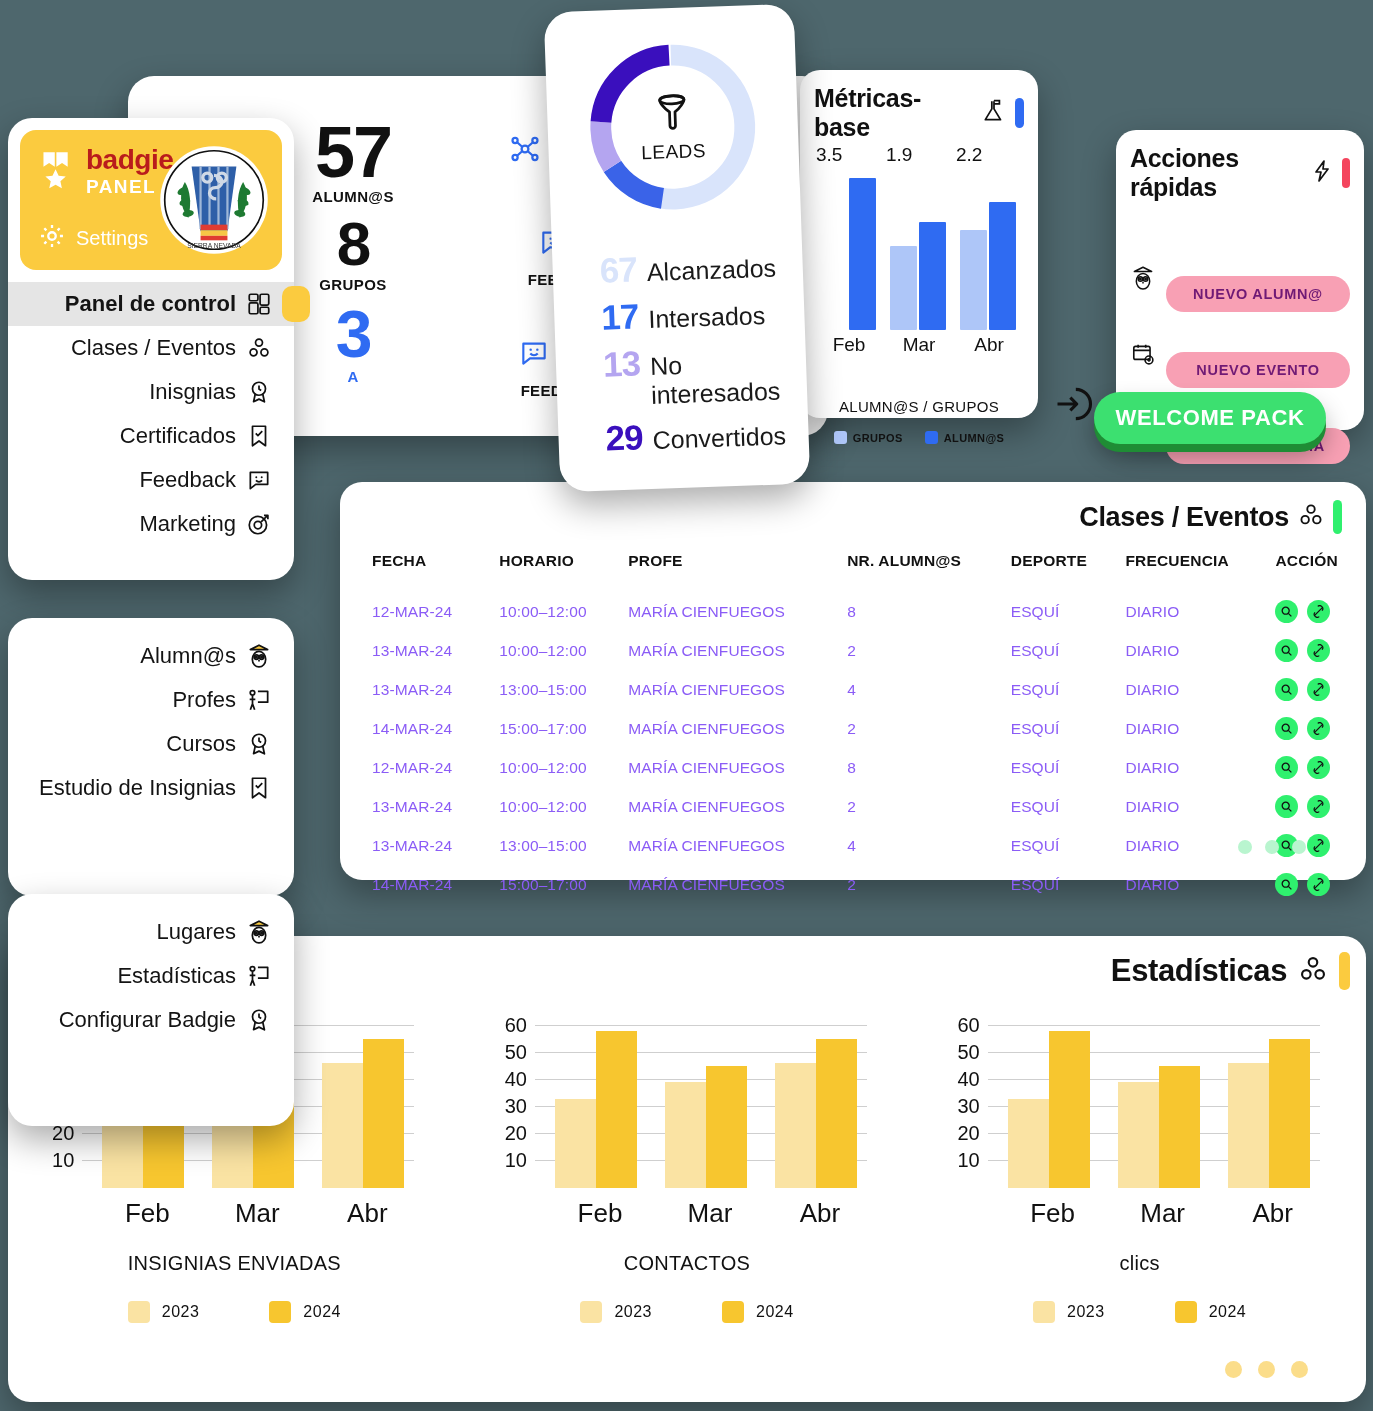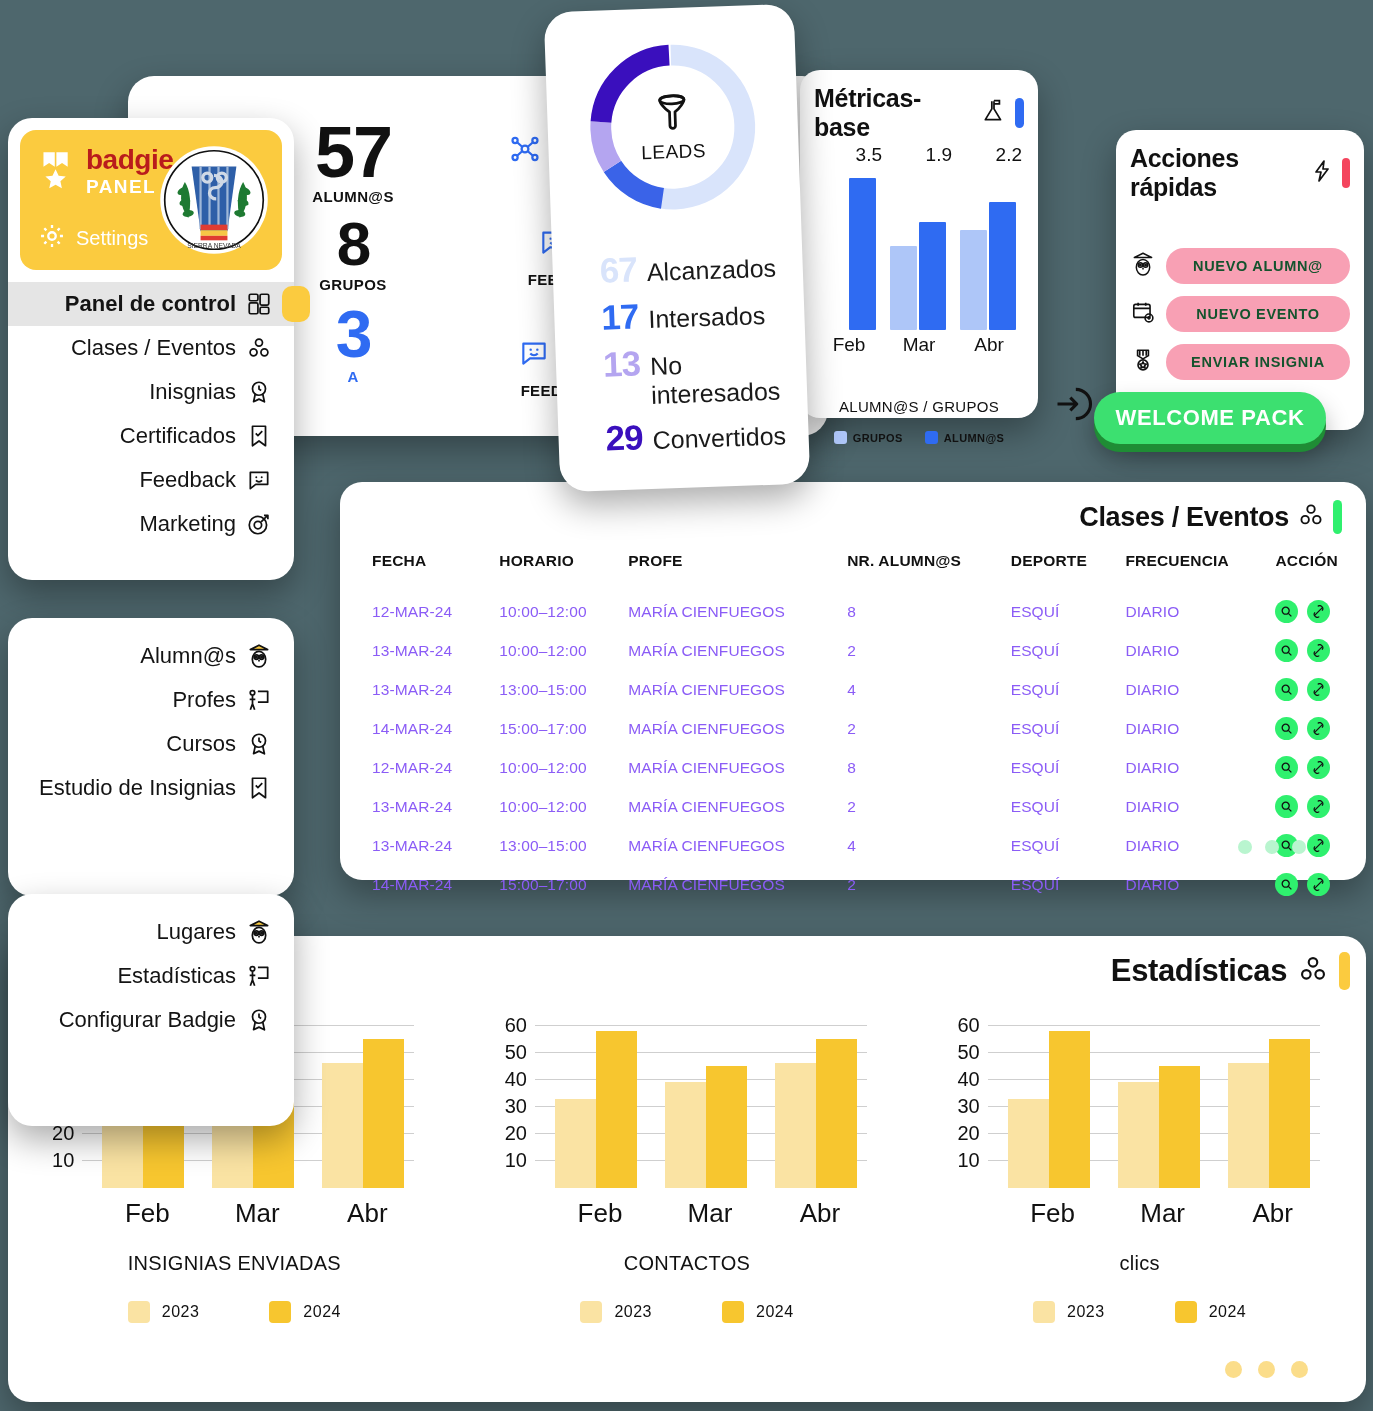--- a/index.html
+++ b/index.html
@@ -77,36 +77,36 @@
   .legend-txt { font-size: 25px; color: #1a1a1a; }
 
   
   #metrics-card { left: 800px; top: 70px; width: 238px; height: 348px; border-radius: 20px; z-index: 30; }
   .card-head { display: flex; align-items: center; justify-content: flex-end; gap: 8px; padding: 14px 14px 0 14px; }
   .card-head-title { font-size: 25px; font-weight: bold; color: #111; letter-spacing: -.3px; }
   .head-bar { width: 9px; height: 30px; border-radius: 5px; }
 
   .mb-plot { position: relative; margin: 36px 14px 0 14px; height: 152px; }
   .mb-group { position: absolute; bottom: 0; width: 66px; height: 152px; }
-  .mb-valtxt { position: absolute; top: -34px; left: 0; width: 66px; text-align: right; font-size: 19px; color: #111; }
+  .mb-valtxt { position: absolute; top: -34px; left: 0; width: 66px; text-align: left; font-size: 19px; color: #111; }
   .mb-bar { position: absolute; bottom: 0; width: 27px; border-radius: 1px; }
   .mb-xlab { position: absolute; top: 156px; left: 0; width: 66px; text-align: center; font-size: 19px; color: #111; }
   .mb-axis { text-align: center; font-size: 15px; font-weight: normal; color: #111; margin-top: 68px; letter-spacing: .3px;}
   .mb-legend { display: flex; justify-content: center; gap: 22px; margin-top: 16px; }
   .mb-leg { display: flex; align-items: center; gap: 6px; font-size: 11px; font-weight: bold; color: #111; letter-spacing:.4px;}
   .mb-swatch { width: 13px; height: 13px; border-radius: 3px; }
 
   
   #actions-card { left: 1116px; top: 130px; width: 248px; height: 300px; border-radius: 20px; z-index: 30; }
   .qa-list { margin: 46px 14px 0 14px; }
   .qa-row { display: flex; align-items: center; gap: 10px; margin-bottom: 12px; }
   .qa-btn {
-    flex: 1; height: 36px; border-radius: 18px; border: none; color: #14532d;
+    flex: 1; height: 36px; border-radius: 18px; border: none; color: #701a75;
     font-weight: bold; font-size: 14.5px; letter-spacing: .7px; cursor: pointer;
-    display: flex; align-items: center; justify-content: center;
+    display: flex; align-items: center; justify-content: center; margin-top: 28px;
   }
   #welcome-pack {
     position: absolute; left: 1094px; top: 392px; width: 232px; height: 52px;
     border-radius: 26px; border: none; color: #fff; font-weight: bold;
     font-size: 22px; letter-spacing: .6px; cursor: pointer; z-index: 60;
     box-shadow: 0 8px 0 #1f8c35, 0 14px 24px rgba(0,0,0,.3);
   }
   #login-icon { position: absolute; left: 1052px; top: 382px; z-index: 59; }
 
   

